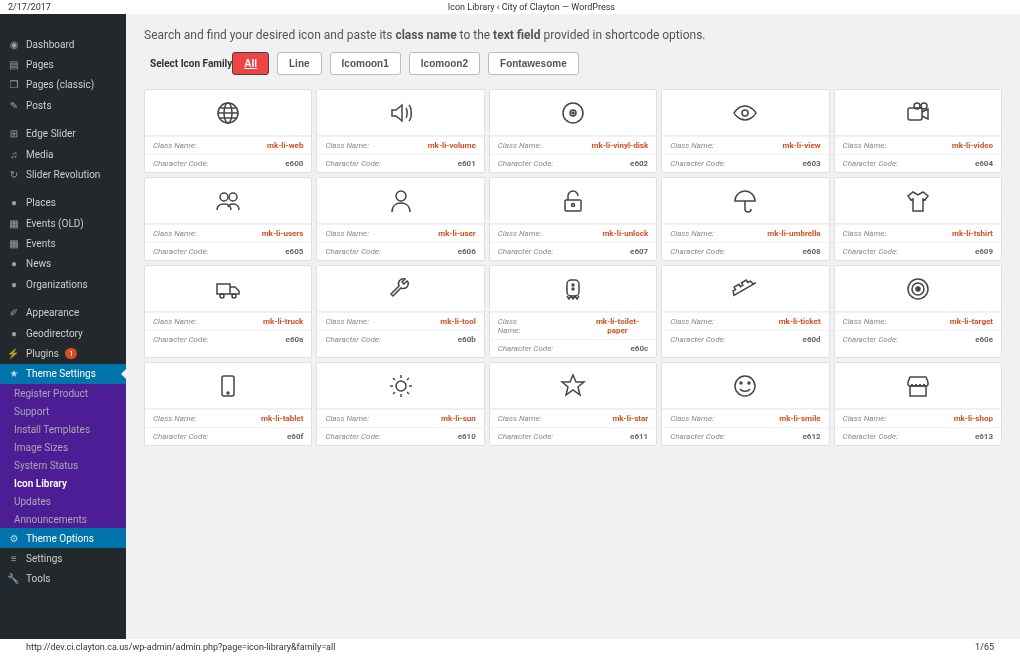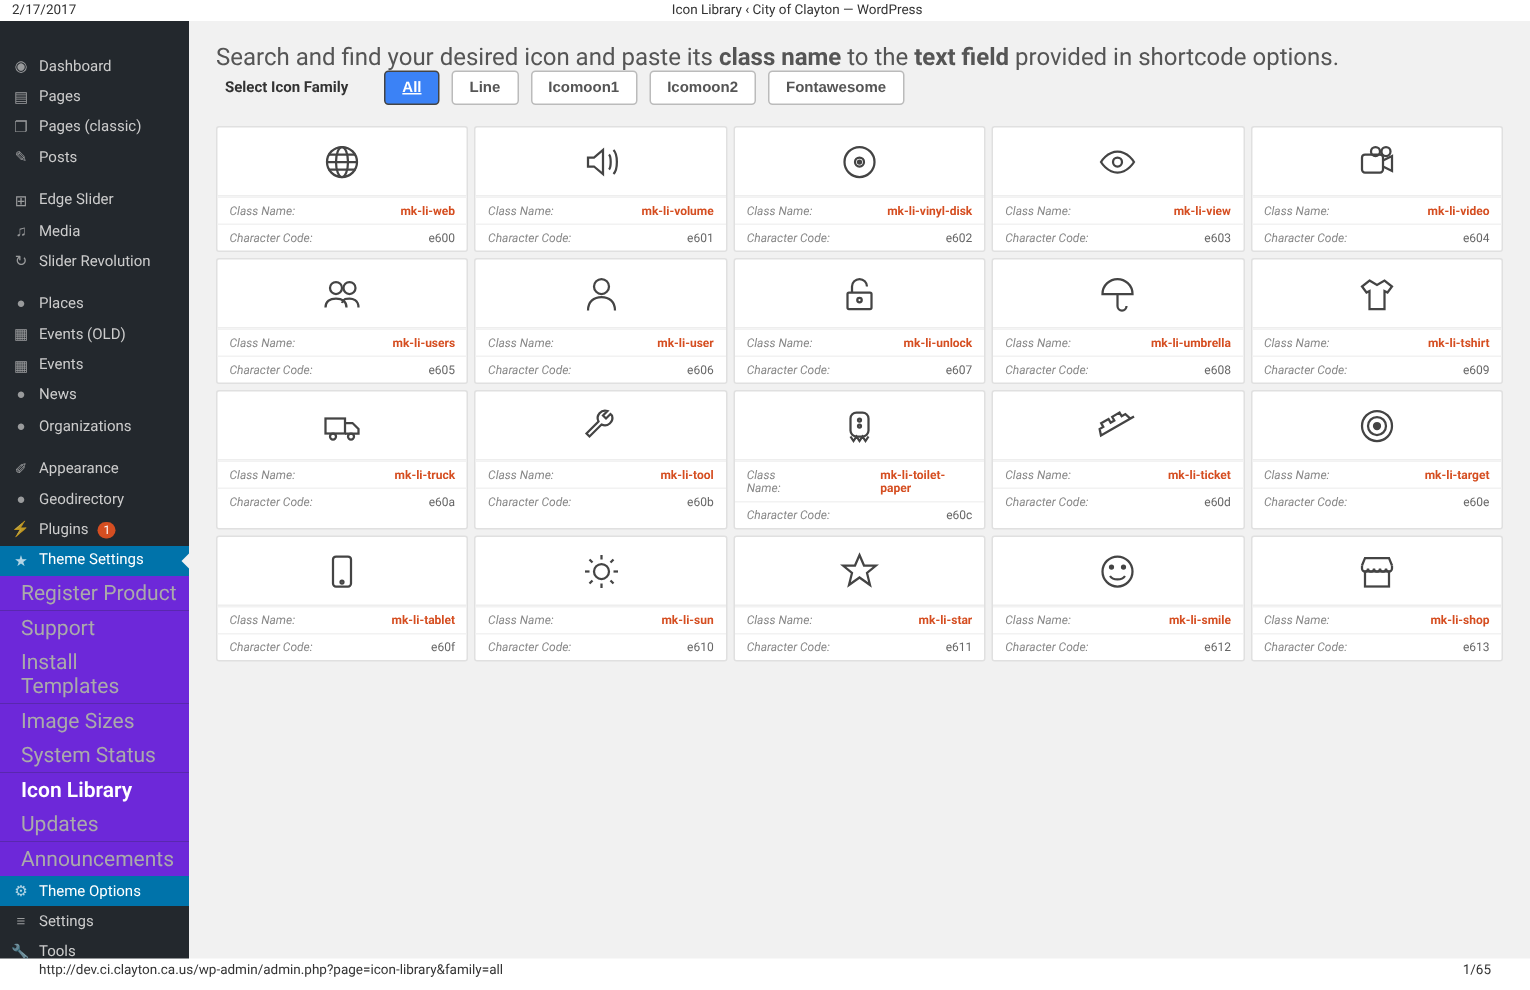--- a/index.html
+++ b/index.html
@@ -4,42 +4,42 @@
 <style>
 * { margin: 0; padding: 0; box-sizing: border-box; }
 body { font-family: -apple-system, "Segoe UI", Roboto, Arial, sans-serif; font-size: 13px; color: #333; background: #fff; }
 .page { width: 1020px; height: 660px; position: relative; overflow: hidden; }
 .topbar { display: flex; justify-content: space-between; padding: 2px 8px; font-size: 9px; color: #333; gap: 36px; }
 .main { display: flex; height: 625px; }
 .sidebar { width: 126px; background: #23282d; color: #eee; font-size: 10px; overflow: hidden; padding-top: 20px; }
 .sb-item { display: flex; align-items: center; padding: 4.2px 8px; gap: 6px; cursor: pointer; color: #ccc; }
 .sb-item.active { background: #0073aa; color: #fff; position: relative; }
 .sb-item.active::after { content: ""; position: absolute; right: 0; top: 50%; margin-top: -5px; border: 5px solid transparent; border-right-color: #f1f1f1; }
-.sb-sub { padding: 3.5px 8px 3.5px 14px; color: #aaa; font-size: 14px; cursor: pointer; background: #6d28d9; }
+.sb-sub { padding: 3.5px 8px 3.5px 14px; color: #aaa; font-size: 10px; cursor: pointer; background: #4c1d95; }
 .sb-sub.current { color: #fff; font-weight: 600; }
 .sb-item.options { background: #0073aa; color: #fff; }
 .sb-icon { width: 12px; height: 12px; display: inline-flex; align-items: center; justify-content: center; opacity: 0.7; }
 .badge { background: #d54e21; color: #fff; border-radius: 7px; font-size: 8px; padding: 0 4px; line-height: 11px; min-width: 11px; text-align: center; }
 .content { flex: 1; background: #f1f1f1; padding: 14px 18px; overflow: hidden; }
 .title { font-size: 18px; font-weight: 400; margin-bottom: 6px; color: #23282d; }
-.desc { font-size: 16px; color: #555; margin-bottom: 0; }
+.desc { font-size: 12px; color: #555; margin-bottom: 10px; }
 .search { width: 100%; padding: 10px 12px; border: 1px solid #ccc; border-radius: 3px; font-size: 12px; background: #fff; margin-bottom: 14px; font-style: italic; color: #888; }
-.filter-row { display: flex; align-items: center; gap: 24px; margin-bottom: 14px; padding-left: 6px; }
+.filter-row { display: flex; align-items: center; gap: 0; margin-bottom: 14px; padding-left: 6px; }
 .filter-label { font-size: 10px; font-weight: 700; color: #333; }
 .fbtn { border: 1px solid #bbb; background: #fff; padding: 5px 11px; font-size: 10px; border-radius: 3px; cursor: pointer; font-weight: 700; color: #555; }
-.fbtn.active { background: #3b82f6; color: #fff; border-color: #444; text-decoration: underline; }
+.fbtn.active { background: #ef4444; color: #fff; border-color: #444; text-decoration: underline; }
 .grid { display: grid; grid-template-columns: repeat(5, 1fr); gap: 4px; }
 .card { background: #fff; border: 1px solid #e0e0e0; border-radius: 2px; }
 .card-ic { height: 46px; display: flex; align-items: center; justify-content: center; border-bottom: 1px solid #eee; }
 .card-ic svg { width: 26px; height: 26px; stroke: #444; fill: none; stroke-width: 1.5; }
 .card-row { display: flex; justify-content: space-between; padding: 4px 8px; font-size: 8px; border-top: 1px solid #f2f2f2; }
 .card-row:first-of-type { border-top: none; }
 .cl { color: #888; font-style: italic; }
-.cv { color: #d54e21; font-weight: 700; text-align: left; font-size: 8px; margin-left: 47px; }
-.cc { color: #666; }
+.cv { color: #d54e21; font-weight: 700; text-align: center; font-size: 8px; margin-left: 47px; }
+.cc { color: #666; font-weight: bold; }
 .footer { display: flex; justify-content: space-between; padding: 3px 26px; font-size: 9px; color: #333; }
 </style>
 </head>
 <body>
 
 <svg width="0" height="0" style="position:absolute">
 <defs>
 <g id="i-globe">
         <circle cx="13" cy="13" r="10"></circle>
         <ellipse cx="13" cy="13" rx="4" ry="10"></ellipse>

